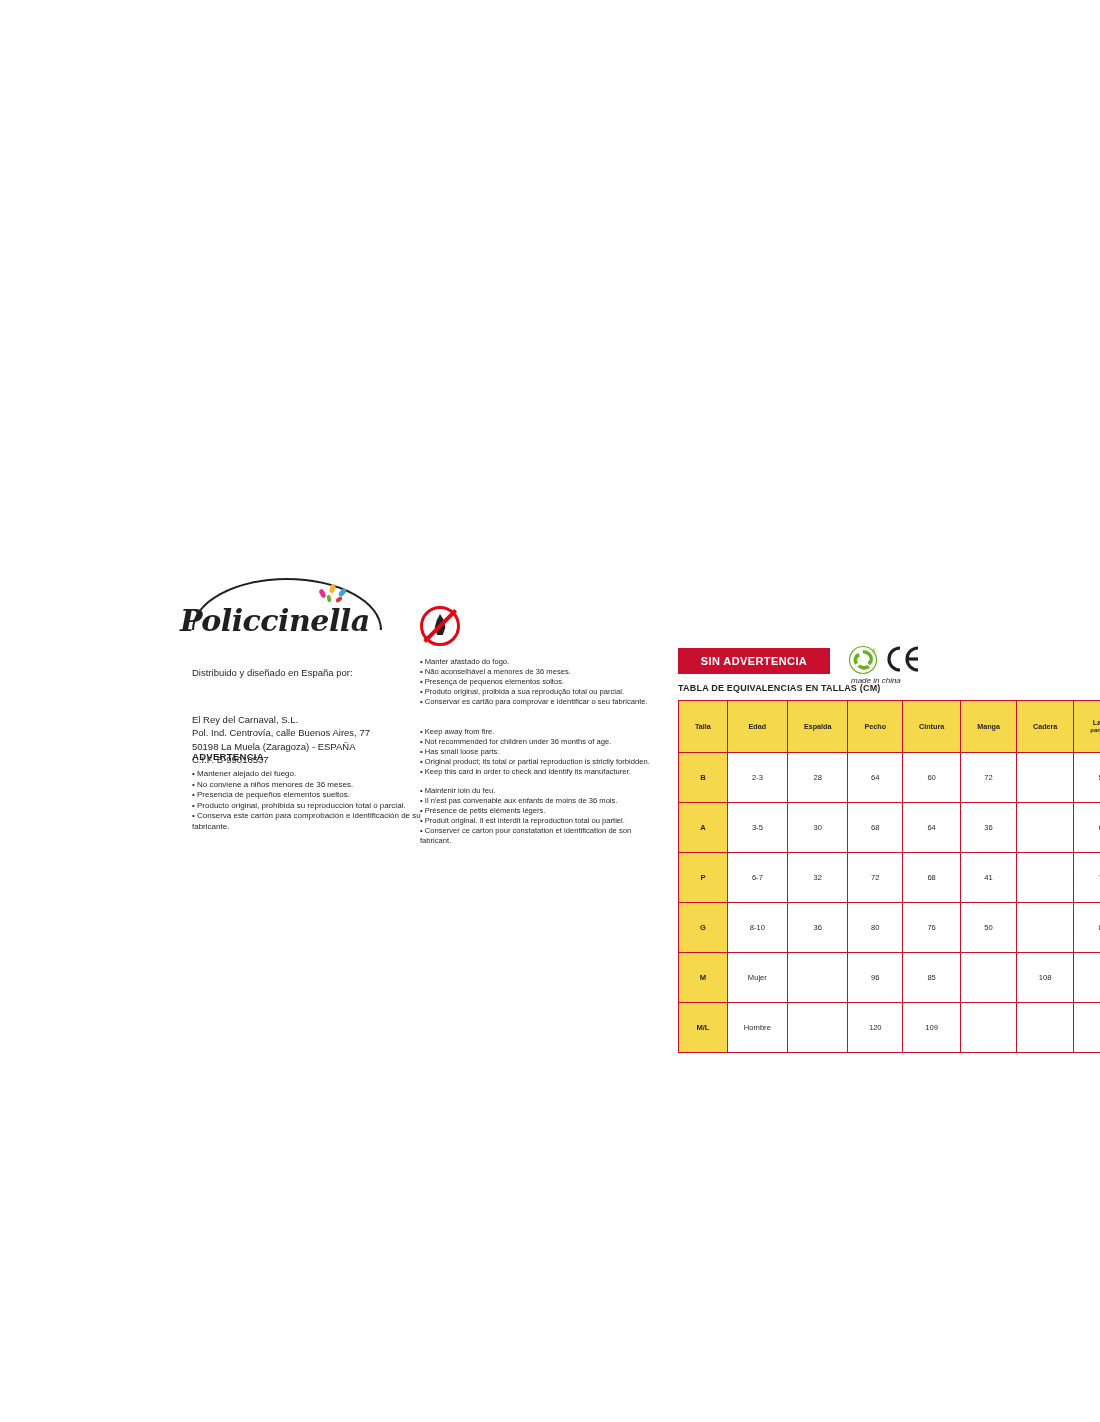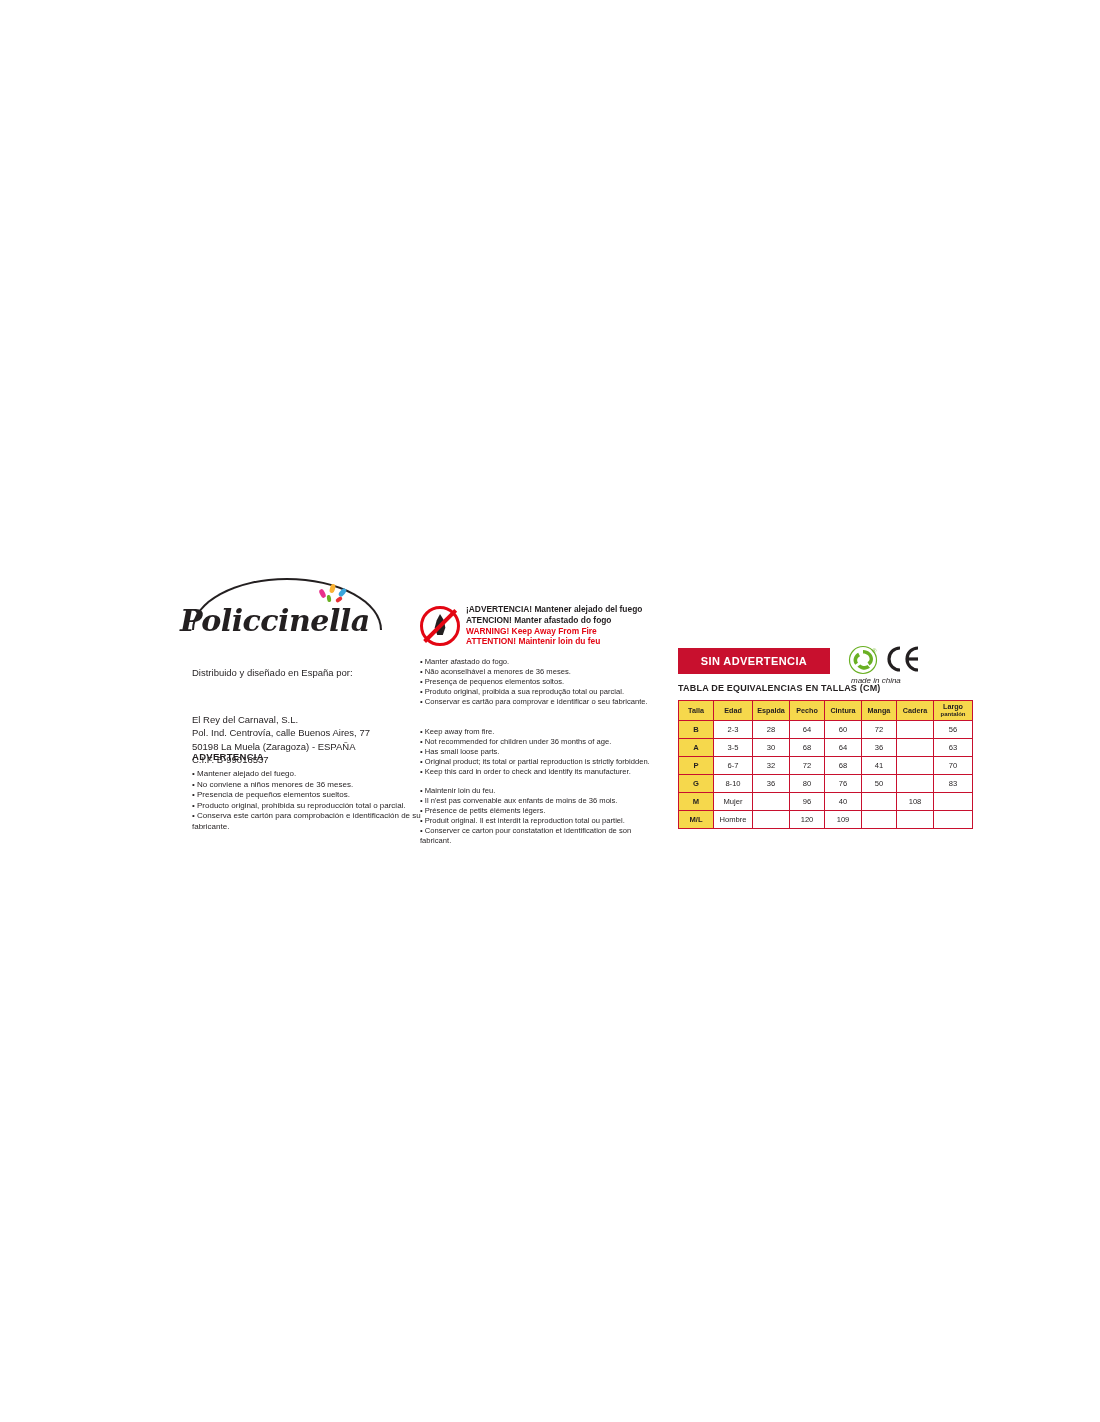--- a/index.html
+++ b/index.html
@@ -225,21 +225,21 @@
     position: absolute;
     left: 678px;
     top: 700px;
     border-collapse: collapse;
     font-size: 7.6px;
   }
   #size-table th, #size-table td {
     border: 1px solid #c8102e;
     text-align: center;
     vertical-align: middle;
-    padding: 0;
+    padding: 16px;
     height: 17px;
     color: #231f20;
   }
   #size-table thead th {
     background: #f6d84c;
     font-weight: 700;
     font-size: 7.2px;
     height: 19px;
   }
   #size-table tbody td:first-child {
@@ -287,26 +287,20 @@
     <div class="bullet-line">• Producto original, prohibida su reproducción total o parcial.</div>
     <div class="bullet-line">• Conserva este cartón para comprobación e identificación de su fabricante.</div>
   </div>
 
   <div id="pictogram-wrap">
     <div id="no-fire-sign"></div>
     <div id="flame-shape"></div>
     <div id="no-fire-bar"></div>
   </div>
 
-  <div id="warning-headline">
-    <div>¡ADVERTENCIA! Mantener alejado del fuego</div>
-    <div>ATENCION! Manter afastado do fogo</div>
-    <div class="hl-red">WARNING! Keep Away From Fire</div>
-    <div class="hl-red">ATTENTION! Maintenir loin du feu</div>
-  </div>
 
   <div id="warn-pt">
     <div class="bullet-line">• Manter afastado do fogo.</div>
     <div class="bullet-line">• Não aconselhável a menores de 36 meses.</div>
     <div class="bullet-line">• Presença de pequenos elementos soltos.</div>
     <div class="bullet-line">• Produto original, proibida a sua reprodução total ou parcial.</div>
     <div class="bullet-line">• Conservar es cartão para comprovar e identificar o seu fabricante.</div>
   </div>
 
   <div id="warn-en">
@@ -404,21 +398,21 @@
         <td>76</td>
         <td>50</td>
         <td></td>
         <td>83</td>
       </tr>
       <tr>
         <td>M</td>
         <td>Mujer</td>
         <td></td>
         <td>96</td>
-        <td>40</td>
+        <td>85</td>
         <td></td>
         <td>108</td>
         <td></td>
       </tr>
       <tr>
         <td>M/L</td>
         <td>Hombre</td>
         <td></td>
         <td>120</td>
         <td>109</td>

